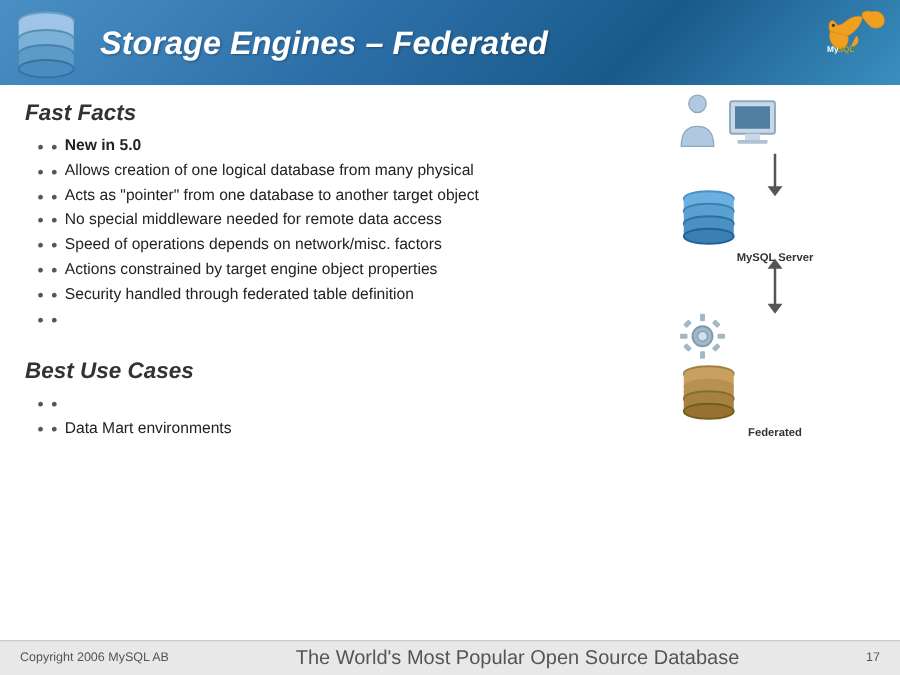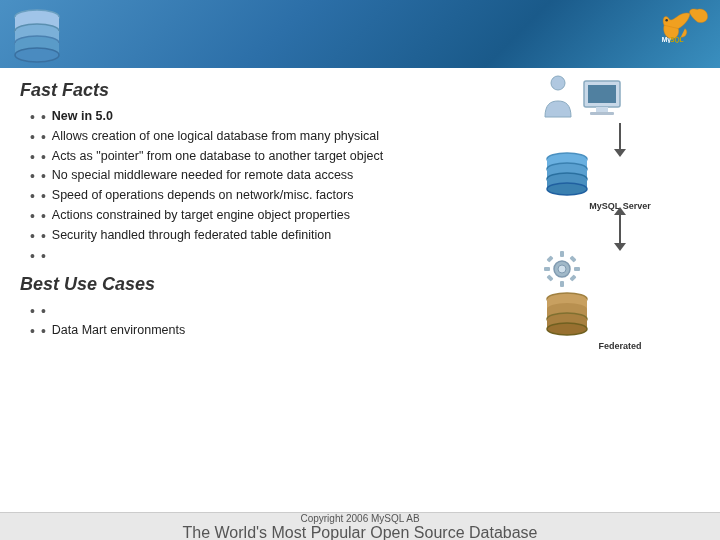--- a/index.html
+++ b/index.html
@@ -173,37 +173,36 @@
     .federated-label {
       font-size: 9px;
       color: #333;
       font-weight: bold;
       text-align: center;
       margin-top: 2px;
     }
 
     
     .best-use-section {
-      margin-top: 10px;
+      margin-top: 22px;
     }
 
     
     .footer {
       position: absolute;
       bottom: 0;
       left: 0;
       right: 0;
       height: 28px;
       background: #e8e8e8;
       border-top: 1px solid #ccc;
       display: flex;
       align-items: center;
       justify-content: space-between;
       padding: 0 16px;
-      flex-direction: column;
     }
 
     .footer-left {
       font-size: 10px;
       color: #555;
     }
 
     .footer-center {
       font-size: 16px;
       color: #555;
@@ -251,20 +250,21 @@
 
       <ellipse cx="27" cy="12" rx="22" ry="7" fill="#a0c4e8" stroke="#6a9fc0" stroke-width="1.5"></ellipse>
       <rect x="5" y="12" width="44" height="14" fill="#a0c4e8" stroke="#6a9fc0" stroke-width="0"></rect>
       <ellipse cx="27" cy="26" rx="22" ry="7" fill="#7bb0d8" stroke="#5a8fb0" stroke-width="1.5"></ellipse>
       <rect x="5" y="26" width="44" height="12" fill="#7bb0d8"></rect>
       <ellipse cx="27" cy="38" rx="22" ry="7" fill="#5a9bc8" stroke="#4a80b0" stroke-width="1.5"></ellipse>
       <rect x="5" y="38" width="44" height="12" fill="#5a9bc8"></rect>
       <ellipse cx="27" cy="50" rx="22" ry="7" fill="#4a8bc0" stroke="#3a70a0" stroke-width="1.5"></ellipse>
     </svg>
 
+    <span class="header-title">Storage Engines – Federated</span>
 
     <div class="mysql-logo">
       <svg class="dolphin-icon" viewBox="0 0 60 45">
 
         <path d="M45,5 C52,3 58,8 57,15 C56,20 50,22 45,20 C42,18 38,14 36,10 C34,6 38,3 45,5Z" fill="#f0a020" stroke="#d08010" stroke-width="0.5"></path>
         <path d="M10,15 C5,10 2,18 5,24 C8,30 15,32 22,28 C28,25 35,18 36,10 C32,8 25,10 20,14 C16,17 12,20 10,15Z" fill="#f0a020" stroke="#d08010" stroke-width="0.5"></path>
         <path d="M5,24 C3,30 6,38 12,40 C18,42 24,36 22,28Z" fill="#f0a020" stroke="#d08010" stroke-width="0.5"></path>
         <circle cx="8" cy="18" r="1.5" fill="#333"></circle>
         <path d="M30,28 C35,32 30,40 25,38" fill="#f0a020" stroke="#d08010" stroke-width="0.5"></path>
 

